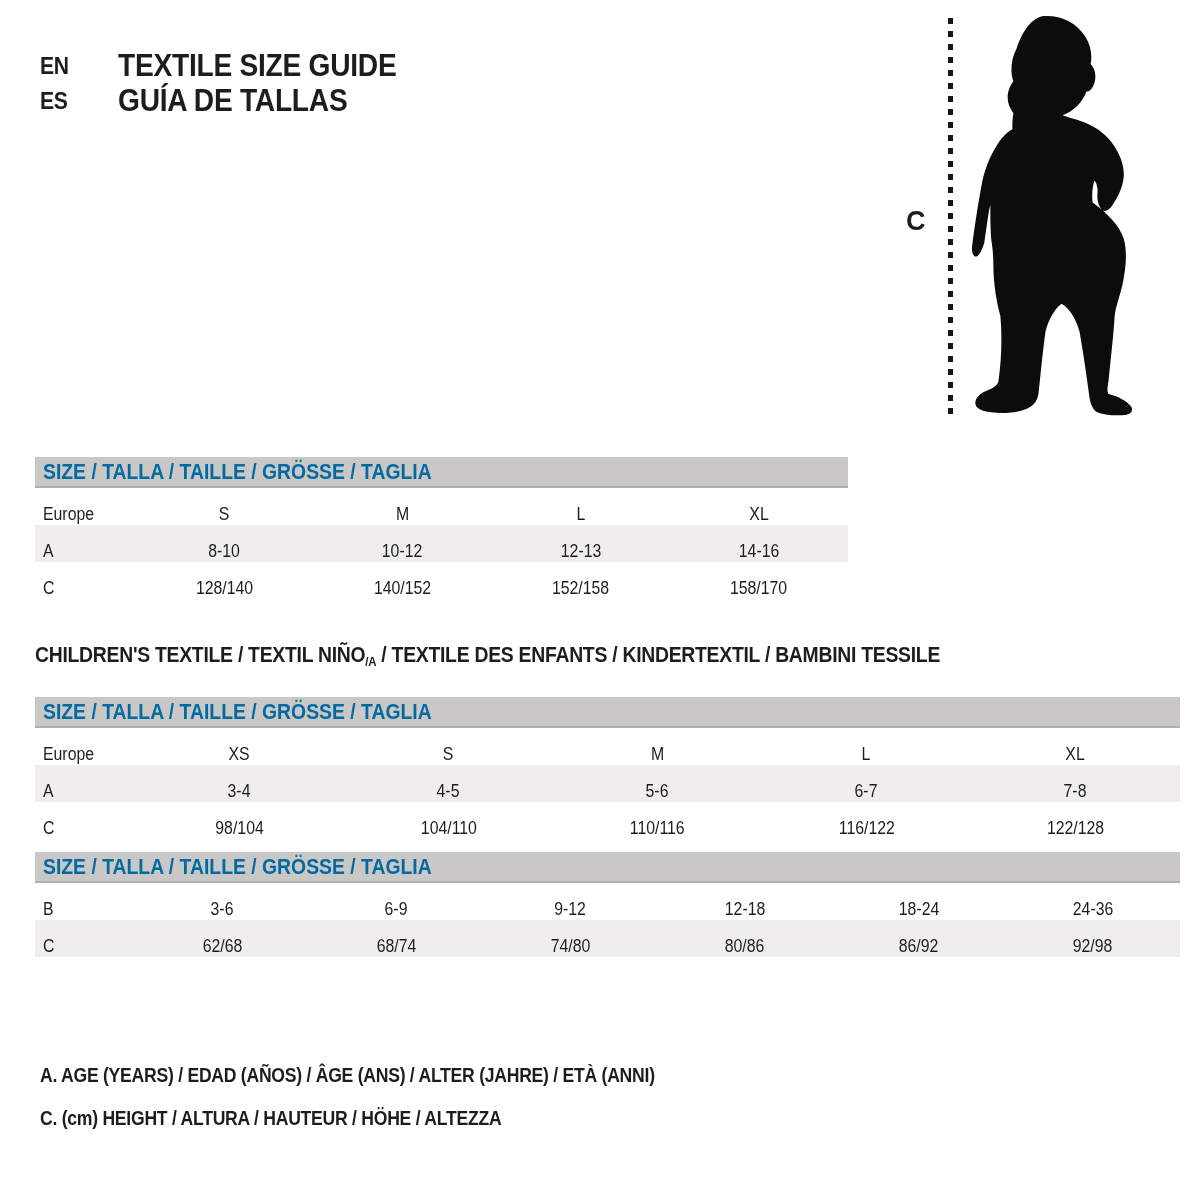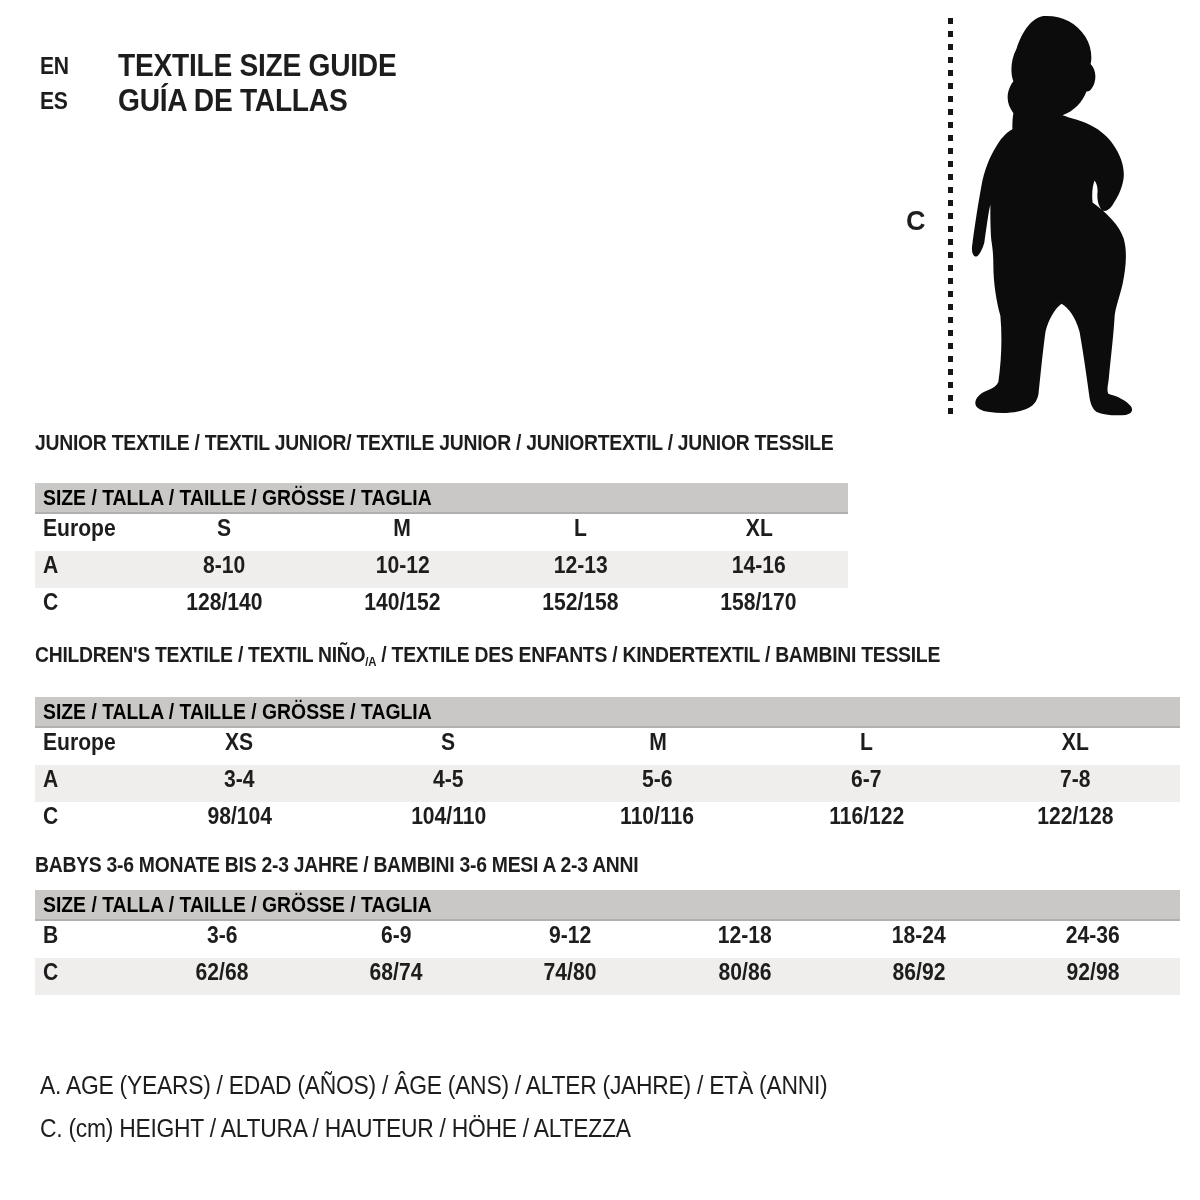--- a/index.html
+++ b/index.html
@@ -30,33 +30,33 @@
   .size-table { position:absolute; left:35px; }
   #table-junior   { top:430px; width:813px; }
   #table-children { top:642px; width:1145px; }
   #table-babies   { top:846px; width:1145px; }
   .table-title { font-size:22px; font-weight:700; line-height:26px; letter-spacing:-0.3px; }
   .table-title sub { font-size:13px; vertical-align:-4px; }
   .title-2line .title-line { line-height:38px; }
   .size-bar {
     height:31px; background:#c9c8c6; border-bottom:2px solid #b1b0ae;
     display:flex; align-items:center; padding-left:8px;
-    font-size:22px; font-weight:700; color:#000000;
+    font-size:22px; font-weight:700; color:#0369a1;
   }
   #table-junior .size-bar   { margin-top:27px; }
   #table-children .size-bar { margin-top:22px; }
   #table-babies .size-bar   { margin-top:6px; }
-  .trow { display:flex; height:37px; align-items:flex-start; font-size:24px; font-weight:700; }
+  .trow { display:flex; height:37px; align-items:flex-end; font-size:18px; font-weight:400; }
   .trow.shaded { background:#efeeec; }
   .row-label { width:100px; padding-left:8px; }
   .cellv { flex:1; text-align:center; }
 
   
   .legend { position:absolute; left:40px; top:1064px; }
-  .legend-line { height:43px; display:flex; align-items:center; font-size:26px; font-weight:400; letter-spacing:-0.3px; }
+  .legend-line { height:43px; display:flex; align-items:flex-start; font-size:20px; font-weight:700; letter-spacing:-0.3px; }
 </style>
 </head>
 <body>
 
 <div class="canvas">
 
   <section class="lang-header">
     <div class="lang-row">
       <span class="lang-code"><span class="lx">EN</span></span>
       <span class="lang-label"><span class="lx">TEXTILE SIZE GUIDE</span></span>
@@ -113,21 +113,20 @@
       C 17 156 22 143 29 132
       C 33 125 38 119 45 115
       C 45 110 45 104 46 99
       C 41 92 39 85 41 77
       C 43 71 45 68 46 67
       C 43 60 43 46 49 35
       C 55 17 64 4 76 2 Z"></path>
   </svg>
 
   <section class="size-table" id="table-junior">
-    <div class="table-title"><span class="lx">JUNIOR TEXTILE / TEXTIL JUNIOR/ TEXTILE JUNIOR / JUNIORTEXTIL / JUNIOR TESSILE</span></div>
     <div class="size-bar">
         <span class="lx">SIZE / TALLA / TAILLE / GRÖSSE / TAGLIA</span>
       </div>
     <div class="trow">
       <span class="row-label"><span class="lx">Europe</span></span>
       <span class="cellv"><span class="cx">S</span></span>
       <span class="cellv"><span class="cx">M</span></span>
       <span class="cellv"><span class="cx">L</span></span>
       <span class="cellv"><span class="cx">XL</span></span>
     </div>
@@ -175,21 +174,20 @@
       <span class="cellv"><span class="cx">98/104</span></span>
       <span class="cellv"><span class="cx">104/110</span></span>
       <span class="cellv"><span class="cx">110/116</span></span>
       <span class="cellv"><span class="cx">116/122</span></span>
       <span class="cellv"><span class="cx">122/128</span></span>
     </div>
   </section>
 
   <section class="size-table" id="table-babies">
     <div class="table-title title-2line">
-      <div class="title-line"><span class="lx">BABYS 3-6 MONATE BIS 2-3 JAHRE / BAMBINI 3-6 MESI A 2-3 ANNI</span></div>
     </div>
     <div class="size-bar">
         <span class="lx">SIZE / TALLA / TAILLE / GRÖSSE / TAGLIA</span>
       </div>
     <div class="trow">
       <span class="row-label"><span class="lx">B</span></span>
       <span class="cellv"><span class="cx">3-6</span></span>
       <span class="cellv"><span class="cx">6-9</span></span>
       <span class="cellv"><span class="cx">9-12</span></span>
       <span class="cellv"><span class="cx">12-18</span></span>

